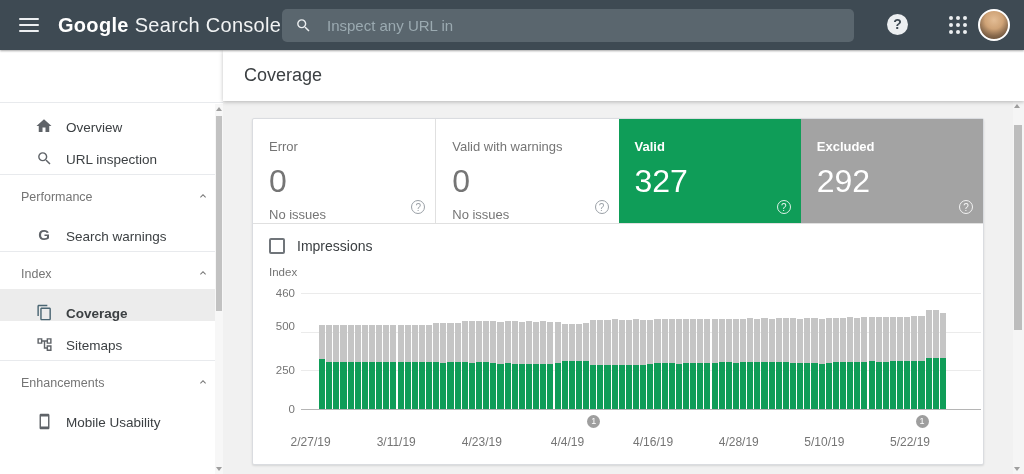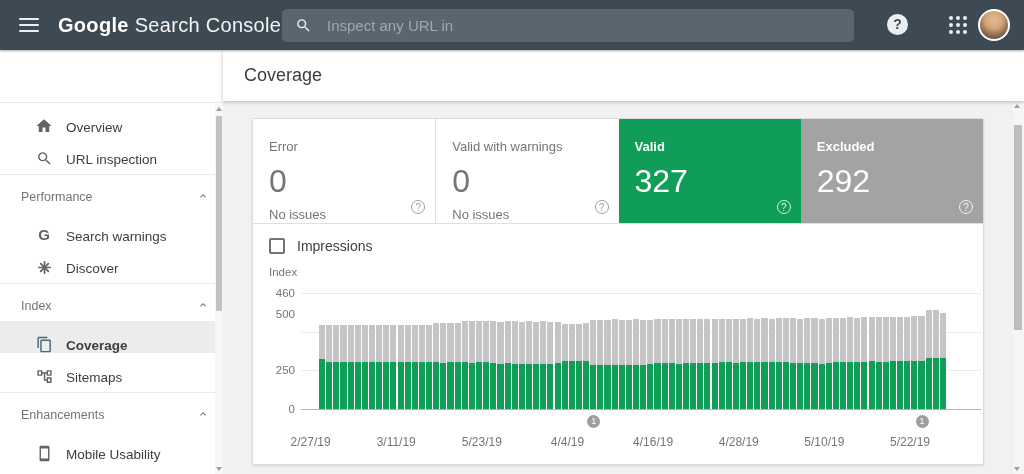--- a/index.html
+++ b/index.html
@@ -155,31 +155,20 @@
         <span class="chev"><svg width="12" height="12" viewBox="0 0 24 24" fill="currentColor">
             <path d="M7.41 15.41 12 10.83l4.59 4.58L18 14l-6-6-6 6z"></path>
           </svg></span>
       </div>
       <div class="nav-item">
         <span class="ic">
           <span class="g-letter">G</span>
         </span>
         <span>Search warnings</span>
       </div>
-      <div class="nav-item">
-        <span class="ic">
-          <svg width="17" height="17" viewBox="0 0 24 24" stroke="currentColor" stroke-width="2.4" stroke-linecap="round">
-            <line x1="12" y1="4" x2="12" y2="20"></line>
-            <line x1="4" y1="12" x2="20" y2="12"></line>
-            <line x1="6.6" y1="6.6" x2="17.4" y2="17.4"></line>
-            <line x1="17.4" y1="6.6" x2="6.6" y2="17.4"></line>
-          </svg>
-        </span>
-        <span>Discover</span>
-      </div>
       <div class="nav-divider"></div>
       <div class="nav-header">
         <span>Index</span>
         <span class="chev"><svg width="12" height="12" viewBox="0 0 24 24" fill="currentColor">
             <path d="M7.41 15.41 12 10.83l4.59 4.58L18 14l-6-6-6 6z"></path>
           </svg></span>
       </div>
       <div class="nav-item selected">
         <span class="ic">
           <svg width="17" height="17" viewBox="0 0 24 24" fill="currentColor">
@@ -253,21 +242,21 @@
     <div class="cb-row">
       <div class="cb-box"></div>
       <div class="cb-lbl">Impressions</div>
     </div>
 
     <div class="chart" id="chart">
       <div class="y-axis-title">Index</div>
     <div class="gridline" style="top: 174px;"></div>
         <div class="ytick" style="top: 168px;">460</div>
         <div class="gridline" style="top: 212.667px;"></div>
-        <div class="ytick" style="top: 189px;">500</div>
+        <div class="ytick" style="top: 201px;">500</div>
         <div class="gridline" style="top: 251.333px;"></div>
         <div class="ytick" style="top: 245.333px;">250</div>
         <div class="gridline zero" style="top: 290px;"></div>
         <div class="ytick" style="top: 284px;">0</div>
         <div class="bar" style="left: 66px; width: 6.14px; top: 205.71px; height: 84.29px;">
           <div class="seg-excluded" style="height:34.03px"></div>
           <div class="seg-valid" style="height:50.27px"></div>
         </div>
         <div class="bar" style="left: 73.1364px; width: 6.14px; top: 206.02px; height: 83.98px;">
           <div class="seg-excluded" style="height:36.97px"></div>
@@ -614,21 +603,21 @@
           <div class="seg-valid" style="height:51.19px"></div>
         </div>
         <div class="bar" style="left: 686.864px; width: 6.14px; top: 194.26px; height: 95.74px;">
           <div class="seg-excluded" style="height:45.16px"></div>
           <div class="seg-valid" style="height:50.58px"></div>
         </div>
         <div class="marker" style="left: 334.25px; top: 296px;">1</div>
         <div class="marker" style="left: 662.523px; top: 296px;">1</div>
         <div class="xtick" style="left: 17.5682px;">2/27/19</div>
         <div class="xtick" style="left: 103.205px;">3/11/19</div>
-        <div class="xtick" style="left: 188.841px;">5/23/19</div>
+        <div class="xtick" style="left: 188.841px;">4/23/19</div>
         <div class="xtick" style="left: 274.477px;">4/4/19</div>
         <div class="xtick" style="left: 360.114px;">4/16/19</div>
         <div class="xtick" style="left: 445.75px;">4/28/19</div>
         <div class="xtick" style="left: 531.386px;">5/10/19</div>
         <div class="xtick" style="left: 617.023px;">5/22/19</div>
       </div>
   </div>
 
   <div class="main-scroll">
     <div class="arr-up"></div>

